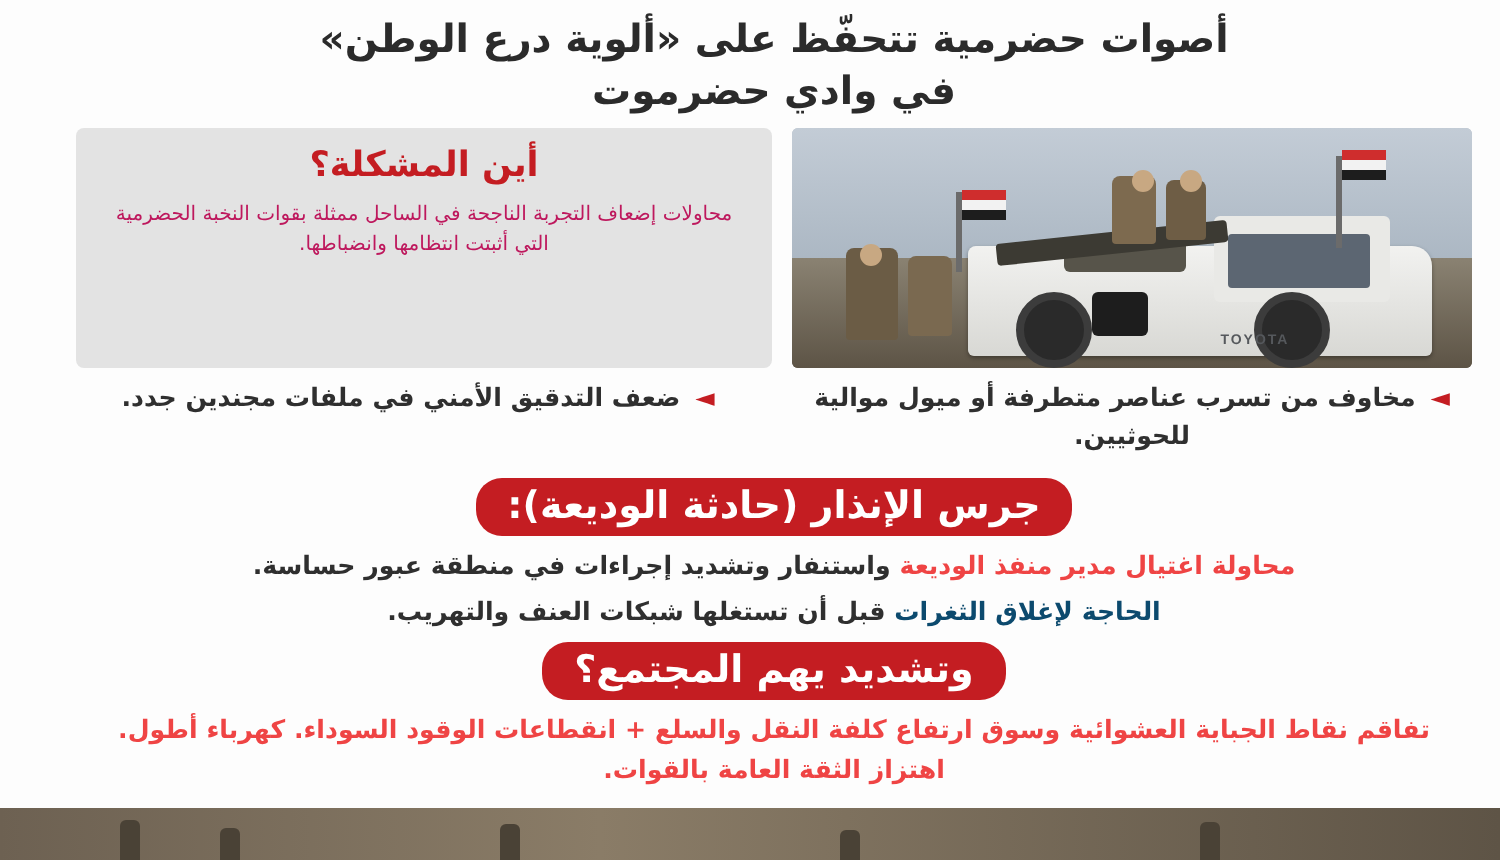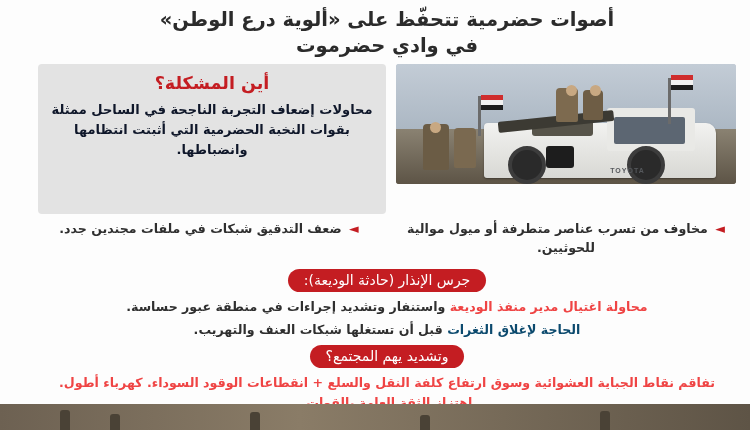--- a/index.html
+++ b/index.html
@@ -124,34 +124,34 @@
   }
 
   
   .problem-box {
     flex: 1 1 auto;
     background: #e3e3e3;
     border-radius: 4px;
     padding: 8px 12px 10px 12px;
     box-sizing: border-box;
     text-align: center;
-    height: 150px;
+    height: 120px;
   }
   .problem-title {
     color: #c41d22;
     font-weight: bold;
     font-size: 17.5px;
     margin: 2px 0 6px 0;
     line-height:1.1;
   }
   .problem-body {
-    color: #0f172a;
-    font-size: 13px;
+    color: #be185d;
+    font-size: 10px;
     line-height: 1.55;
-    font-weight: bold;
+    font-weight: normal;
   }
 
   
   .bullets-row {
     display: flex;
     flex-direction: row;
     padding: 6px 14px 0 14px;
     gap: 16px;
     box-sizing: border-box;
   }
@@ -177,22 +177,22 @@
 
   
   .section-head {
     text-align: center;
     margin: 6px 0 5px 0;
   }
   .section-head span {
     display: inline-block;
     background: #c41d22;
     color: #ffffff;
-    font-weight: normal;
-    font-size: 14px;
+    font-weight: bold;
+    font-size: 19px;
     padding: 3px 16px 4px 16px;
     border-radius: 13px;
   }
   .warn-body {
     text-align: center;
     font-size: 12.6px;
     font-weight: bold;
     color: #2f2f2f;
     line-height: 1.55;
     padding: 0 28px;
@@ -269,21 +269,21 @@
   <div class="bullets-row">
     <div class="bullet-col-right">
       <div class="bullet">
         <span class="mark">◄</span>
         <span>مخاوف من تسرب عناصر متطرفة أو ميول موالية للحوثيين.</span>
       </div>
     </div>
     <div class="bullet-col-left">
       <div class="bullet">
         <span class="mark">◄</span>
-        <span>ضعف التدقيق شبكات في ملفات مجندين جدد.</span>
+        <span>ضعف التدقيق الأمني في ملفات مجندين جدد.</span>
       </div>
     </div>
   </div>
 
 
   <div class="section-head">
     <span>جرس الإنذار (حادثة الوديعة):</span>
   </div>
   <div class="warn-body">
     <div class="warn-line">

